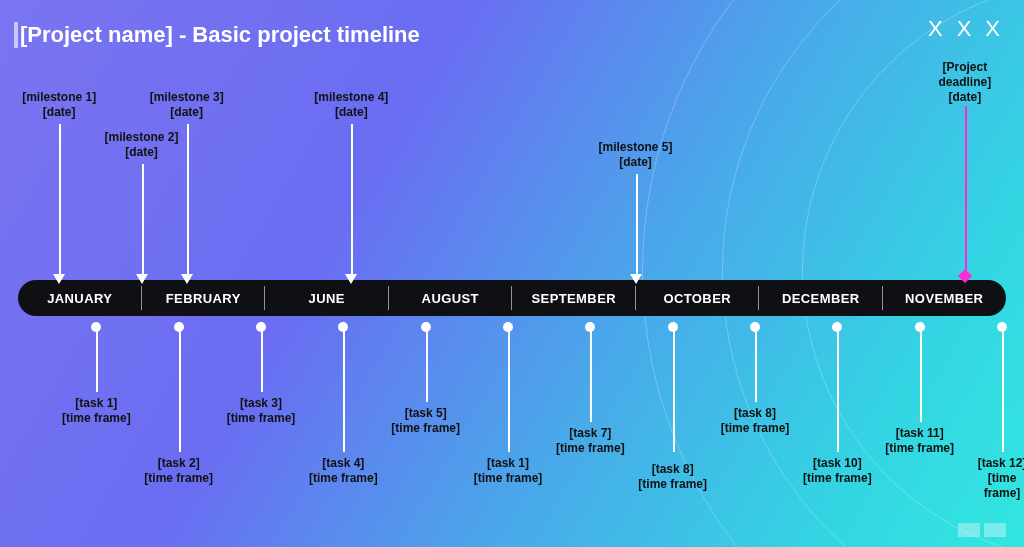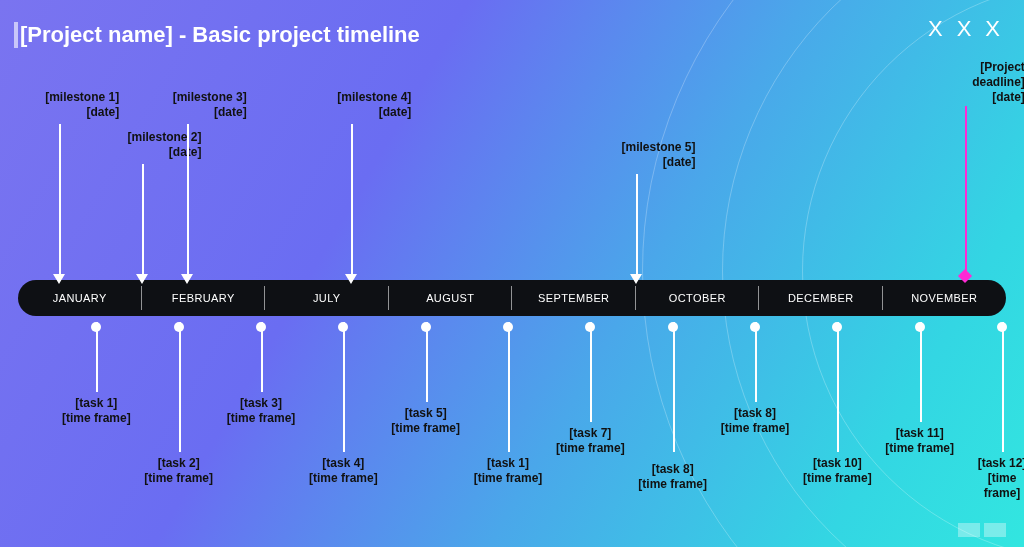--- a/index.html
+++ b/index.html
@@ -64,22 +64,22 @@
     border-radius: 18px;
     display: flex;
   }
   .bar .cell {
     flex: 1 1 0;
     position: relative;
     display: flex;
     align-items: center;
     justify-content: center;
     color: #ffffff;
-    font-size: 11px;
-    font-weight: 400;
+    font-size: 13px;
+    font-weight: 700;
     letter-spacing: 0.4px;
   }
   .bar .cell:not(:last-child)::after {
     content: "";
     position: absolute;
     right: 0;
     top: 6px;
     bottom: 6px;
     width: 1px;
     background: rgba(255,255,255,0.55);
@@ -91,21 +91,20 @@
     width: 120px;
     transform: translateX(-50%);
     text-align: center;
   }
   .milestone .mlabel {
     color: #111;
     font-size: 12px;
     font-weight: 700;
     line-height: 1.25;
     margin-bottom: 2px;
-    text-align: right;
   }
   .milestone .line {
     position: absolute;
     left: 50%;
     top: 0;
     width: 2px;
     background: #ffffff;
   }
   .milestone .arrow {
     position: absolute;
@@ -181,21 +180,21 @@
 
 <div class="close-icons">
   <span>X</span>
   <span>X</span>
   <span>X</span>
 </div>
 
 <div class="bar" id="bar">
     <div class="cell">JANUARY</div>
     <div class="cell">FEBRUARY</div>
-    <div class="cell">JULY</div>
+    <div class="cell">JUNE</div>
     <div class="cell">AUGUST</div>
     <div class="cell">SEPTEMBER</div>
     <div class="cell">OCTOBER</div>
     <div class="cell">DECEMBER</div>
     <div class="cell">NOVEMBER</div>
   </div>
 
 <div id="upper">
     <div class="milestone" style="left: 59.1667px; top: 90px;">
       <div class="mlabel">

